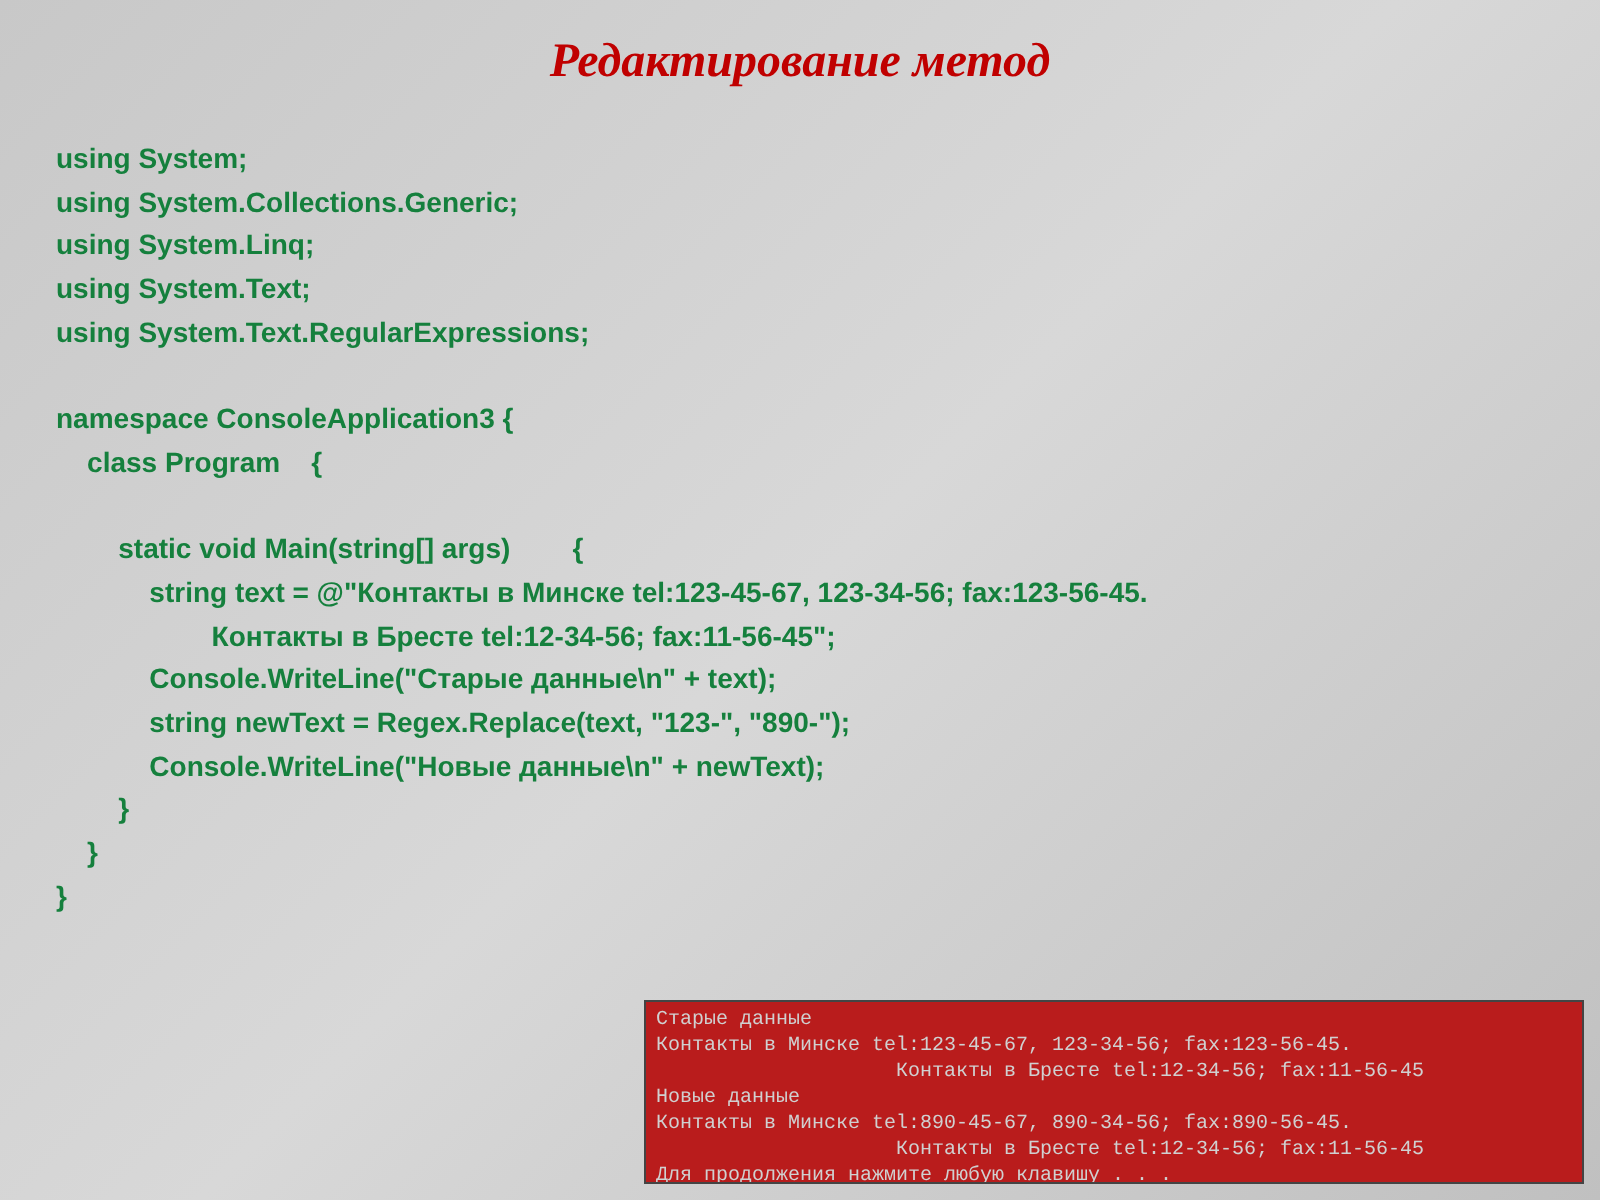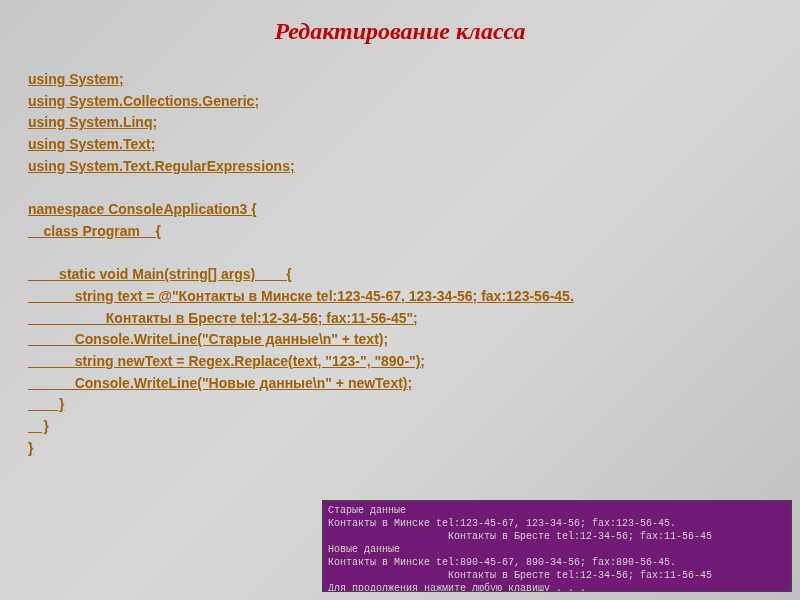--- a/index.html
+++ b/index.html
@@ -28,50 +28,49 @@
   }
   .comment {
     color: #00a000;
     font-weight: bold;
     font-size: 14px;
     line-height: 1.35;
     margin-bottom: 4px;
     padding-left: 6px;
   }
   .code {
-    color: #a16207;
+    color: #15803d;
     font-size: 14px;
     font-weight: 600;
     line-height: 1.55;
     white-space: pre;
     font-family: "Segoe UI", Tahoma, sans-serif;
-    text-decoration: underline;
   }
   .console {
     position: absolute;
     right: 8px;
     bottom: 8px;
     width: 470px;
     height: 92px;
-    background: #701a75;
+    background: #b91c1c;
     color: #d0d0d0;
     font-family: "Consolas", "Courier New", monospace;
     font-size: 10px;
     line-height: 1.3;
     padding: 3px 5px;
     border: 1px solid #444;
     white-space: pre;
     overflow: hidden;
   }
 </style>
 </head>
 <body>
 
 <div class="slide">
-  <div class="title">Редактирование класса</div>
+  <div class="title">Редактирование метод</div>
   <div class="code">using System;
 using System.Collections.Generic;
 using System.Linq;
 using System.Text;
 using System.Text.RegularExpressions;
 
 namespace ConsoleApplication3 {
     class Program    {
 
         static void Main(string[] args)        {

